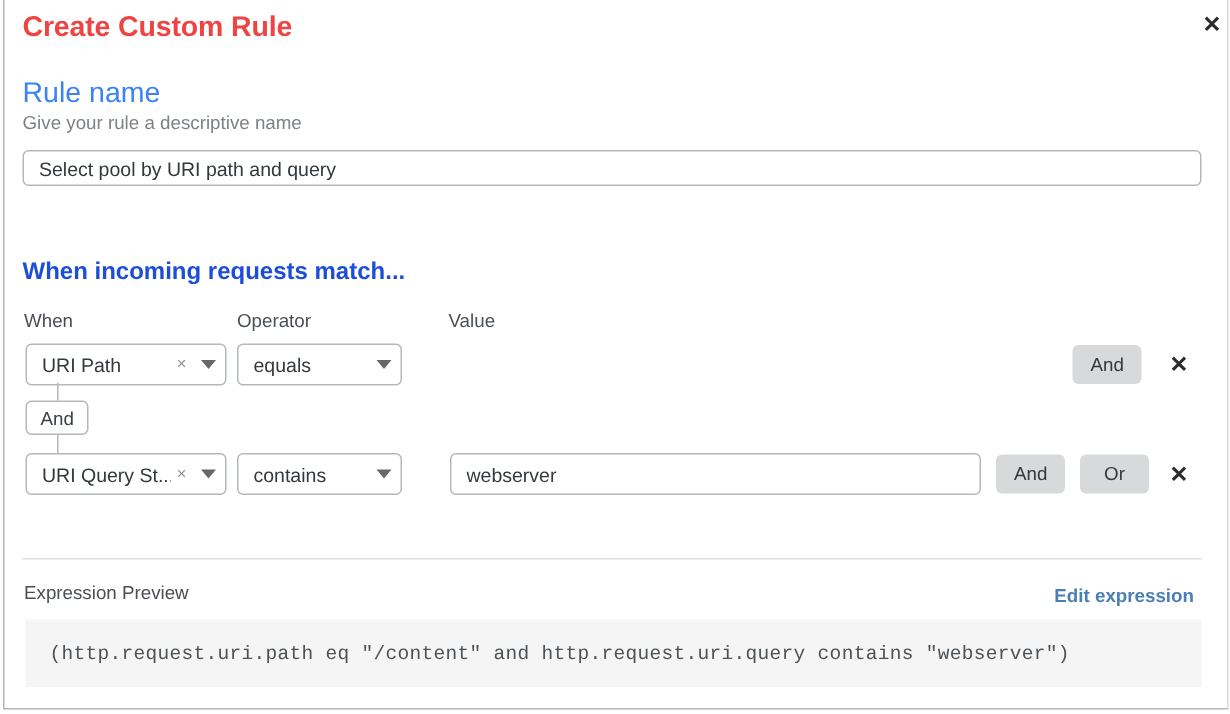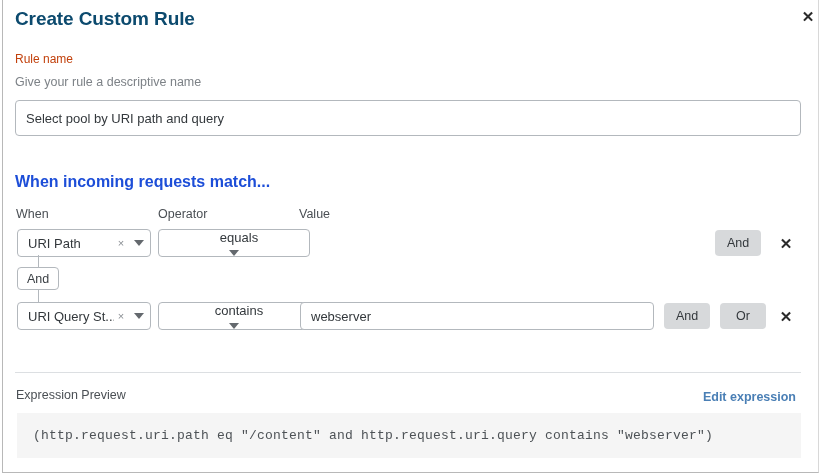--- a/index.html
+++ b/index.html
@@ -24,39 +24,39 @@
     border-right: 1px solid #d8d8d8;
   }
 
   
   .dialog-title {
     position: absolute;
     left: 12px; top: 8px;
     font-size: 19px;
     font-weight: bold;
     letter-spacing: -0.1px;
-    color: #0c4a6e;
+    color: #ef4444;
   }
   .close-btn {
     position: absolute;
     left: 793px; top: 5px;
     width: 24px; height: 22px;
     display: flex; align-items: center; justify-content: center;
     cursor: pointer;
     color: #2b2b2b;
     font-size: 15px;
     font-weight: bold;
     line-height: 1;
   }
 
   
   .label-strong {
     position: absolute;
-    font-size: 12px;
-    color: #c2410c;
+    font-size: 19px;
+    color: #3b82f6;
   }
   .label-muted {
     position: absolute;
     font-size: 12.5px;
     color: #7d8287;
   }
   #rule-name-label { left: 12px; top: 52px; }
   #rule-name-help  { left: 12px; top: 75px; }
 
   .text-input {
@@ -65,21 +65,21 @@
     border: 1px solid #b3b8bd;
     border-radius: 4px;
     font-family: "Liberation Sans", sans-serif;
     font-size: 13px;
     color: #33383c;
     padding: 0 10px;
     outline: none;
   }
   #rule-name-input {
     left: 12px; top: 100px;
-    width: 786px; height: 36px;
+    width: 786px; height: 24px;
   }
 
   
   #match-heading {
     position: absolute;
     left: 12px; top: 173px;
     font-size: 16px;
     font-weight: bold;
     color: #1d4ed8;
   }
@@ -134,21 +134,21 @@
   }
   .caret::after {
     content: "";
     width: 0; height: 0;
     border-left: 5px solid transparent;
     border-right: 5px solid transparent;
     border-top: 6px solid #64696e;
   }
 
   .field-select    { left: 14px;  width: 134px; }
-  .operator-select { left: 155px; width: 152px; flex-direction: column; }
+  .operator-select { left: 155px; width: 110px; }
 
   .value-input { height: 28px; }
   #value-input-0 { left: 297px; width: 405px; }
   #value-input-1 { left: 297px; width: 354px; }
 
   .logic-btn {
     position: absolute;
     height: 26px;
     min-width: 46px;
     background: #d7d9db;

